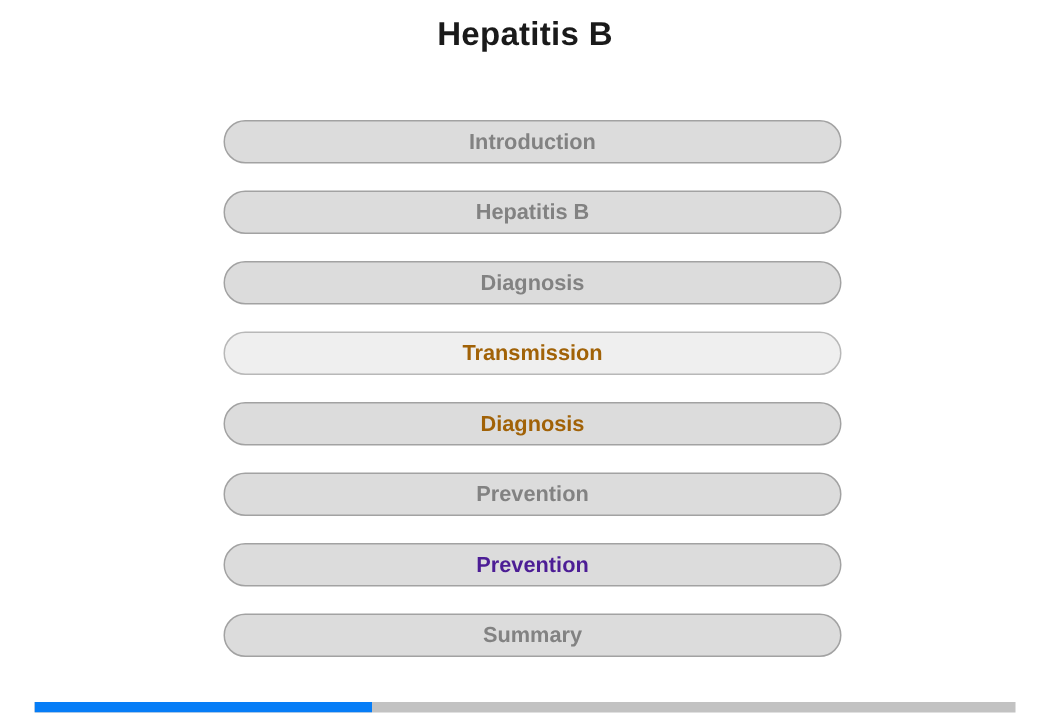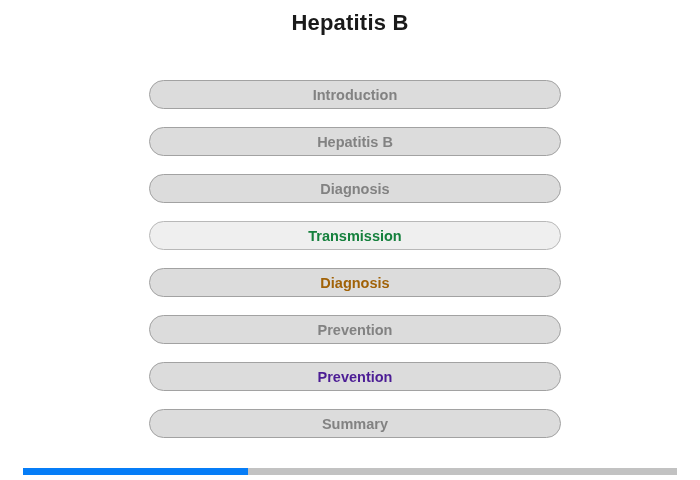--- a/index.html
+++ b/index.html
@@ -99,21 +99,21 @@
 <body>
 
 <div id="app" style="background: rgb(255, 255, 255);">
 
   <div class="page-title">Hepatitis B</div>
 
   <div class="menu-list">
     <button class="menu-button" style="background: rgb(220, 220, 220); border-color: rgb(162, 162, 162); color: rgb(130, 130, 130);">Introduction</button>
     <button class="menu-button" style="background: rgb(220, 220, 220); border-color: rgb(162, 162, 162); color: rgb(130, 130, 130);">Hepatitis B</button>
     <button class="menu-button" style="background: rgb(220, 220, 220); border-color: rgb(162, 162, 162); color: rgb(130, 130, 130);">Diagnosis</button>
-    <button class="menu-button is-active" style="background: rgb(239, 239, 239); border-color: rgb(184, 184, 184); color: #15803d;">Transmission</button>
+    <button class="menu-button is-active" style="background: rgb(239, 239, 239); border-color: rgb(184, 184, 184); color: #a16207;">Transmission</button>
     <button class="menu-button" style="background: rgb(220, 220, 220); border-color: rgb(162, 162, 162); color: #a16207;">Diagnosis</button>
     <button class="menu-button" style="background: rgb(220, 220, 220); border-color: rgb(162, 162, 162); color: rgb(130, 130, 130);">Prevention</button>
     <button class="menu-button" style="background: rgb(220, 220, 220); border-color: rgb(162, 162, 162); color: #4c1d95;">Prevention</button>
     <button class="menu-button" style="background: rgb(220, 220, 220); border-color: rgb(162, 162, 162); color: rgb(130, 130, 130);">Summary</button>
   </div>
 
   <div class="progress-track" style="background: rgb(194, 194, 194);">
     <div class="progress-fill" style="width: 34.4%; background: rgb(6, 125, 247);"></div>
   </div>
 

